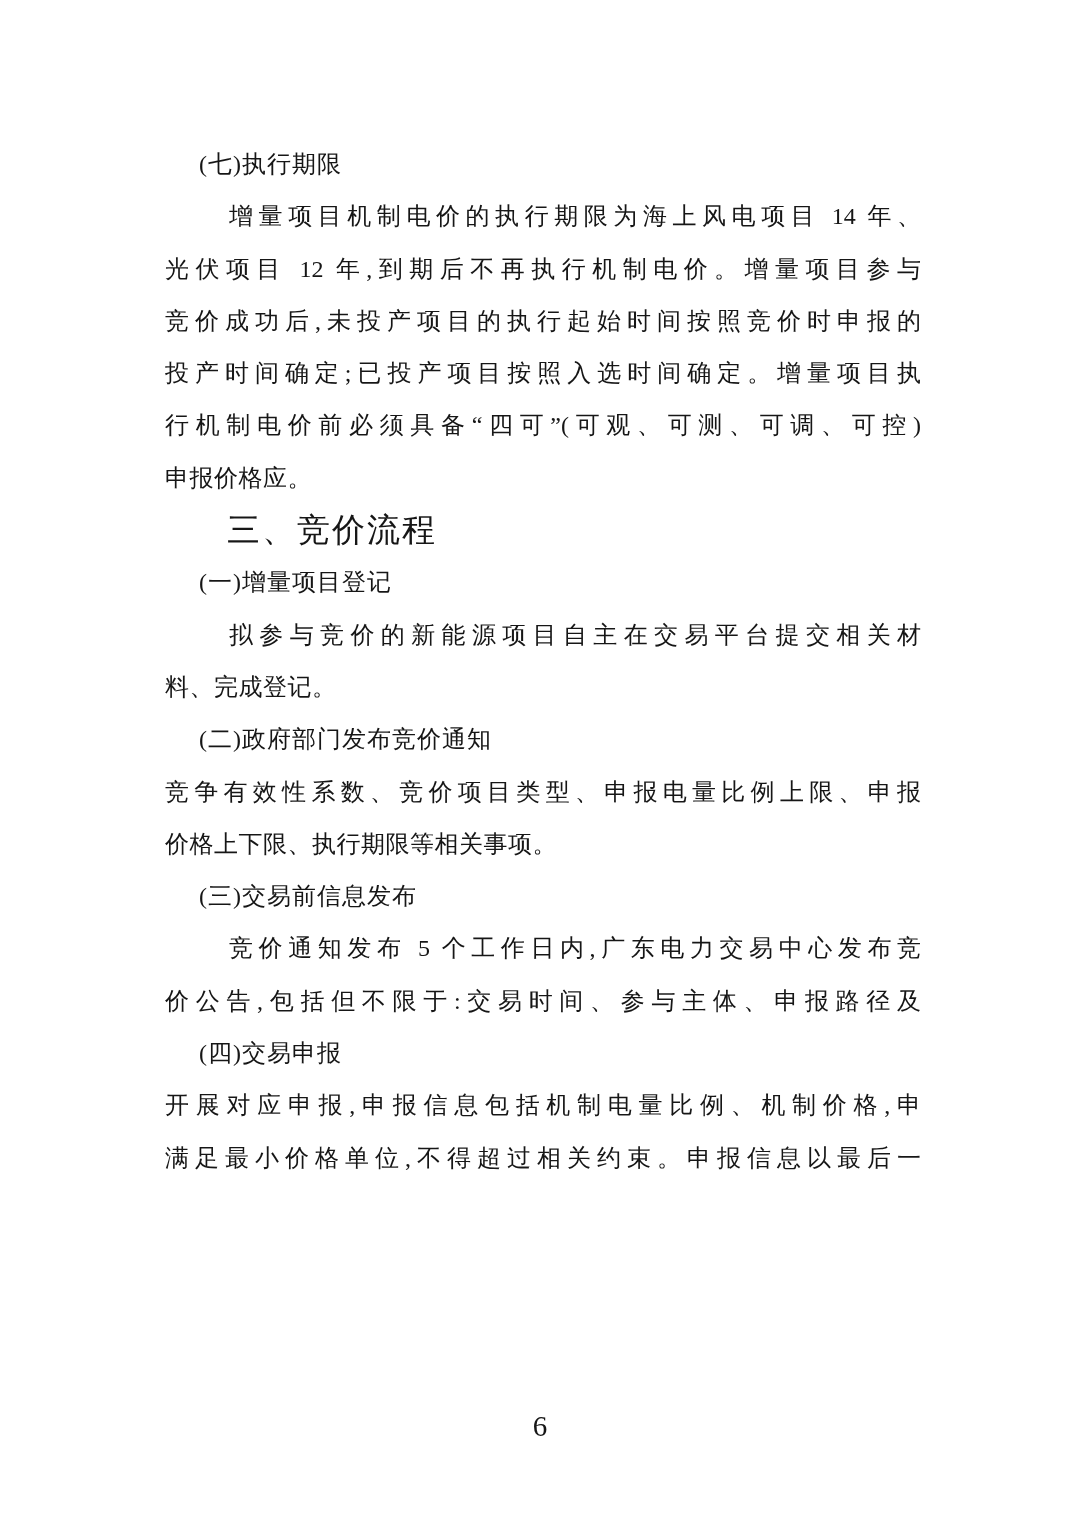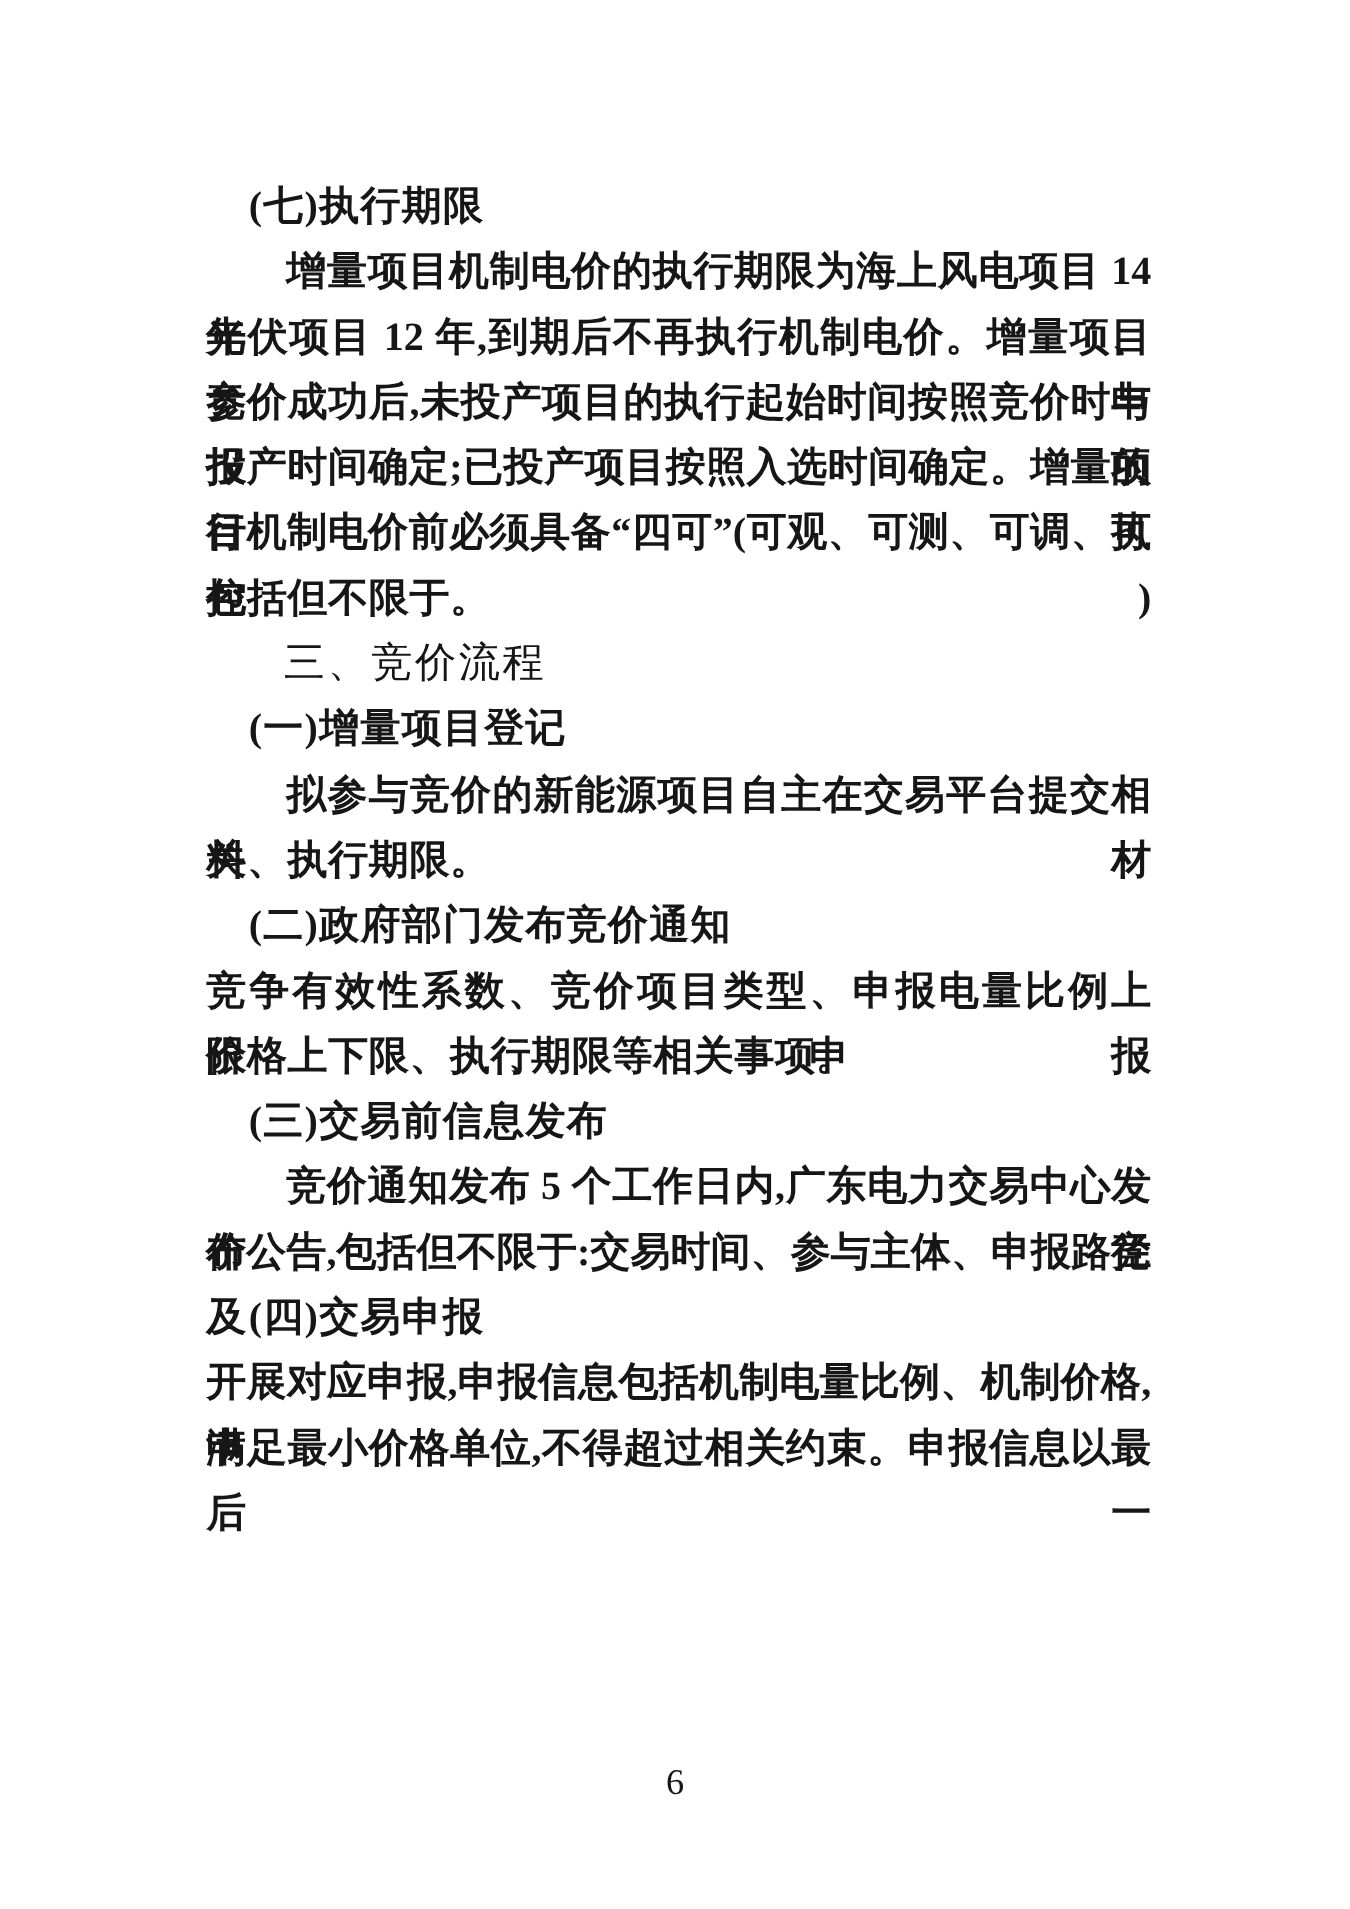--- a/index.html
+++ b/index.html
@@ -23,25 +23,24 @@
   .text-block {
     position: absolute;
     left: 165px;
     top: 138px;
     width: 756px;
   }
   .line {
     width: 100%;
     height: 52.3px;
     line-height: 52.3px;
-    font-size: 32px;
+    font-size: 24px;
     letter-spacing: 0.5px;
     white-space: nowrap;
     text-align: left;
-    font-weight: bold;
   }
   .line.justify {
     white-space: normal;
     text-align: justify;
     text-align-last: justify;
     text-justify: inter-character;
     letter-spacing: 0;
   }
   .line.indent {
     text-indent: 64px;
@@ -74,25 +73,25 @@
 
 <div class="page">
 
   <div class="text-block">
     <div class="line h2">(七)执行期限</div>
     <div class="line justify indent">增量项目机制电价的执行期限为海上风电项目 14 年、</div>
     <div class="line justify">光伏项目 12 年,到期后不再执行机制电价。增量项目参与</div>
     <div class="line justify">竞价成功后,未投产项目的执行起始时间按照竞价时申报的</div>
     <div class="line justify">投产时间确定;已投产项目按照入选时间确定。增量项目执</div>
     <div class="line justify">行机制电价前必须具备“四可”(可观、可测、可调、可控)</div>
-    <div class="line">包括但不限于。</div>
+    <div class="line">申报价格应。</div>
     <div class="line h1">三、竞价流程</div>
     <div class="line h2">(一)增量项目登记</div>
     <div class="line justify indent">拟参与竞价的新能源项目自主在交易平台提交相关材</div>
-    <div class="line">料、执行期限。</div>
+    <div class="line">料、完成登记。</div>
     <div class="line h2">(二)政府部门发布竞价通知</div>
     <div class="line justify">竞争有效性系数、竞价项目类型、申报电量比例上限、申报</div>
     <div class="line">价格上下限、执行期限等相关事项。</div>
     <div class="line h2">(三)交易前信息发布</div>
     <div class="line justify indent">竞价通知发布 5 个工作日内,广东电力交易中心发布竞</div>
     <div class="line justify">价公告,包括但不限于:交易时间、参与主体、申报路径及</div>
     <div class="line h2">(四)交易申报</div>
     <div class="line justify">开展对应申报,申报信息包括机制电量比例、机制价格,申</div>
     <div class="line justify">满足最小价格单位,不得超过相关约束。申报信息以最后一</div>
   </div>

